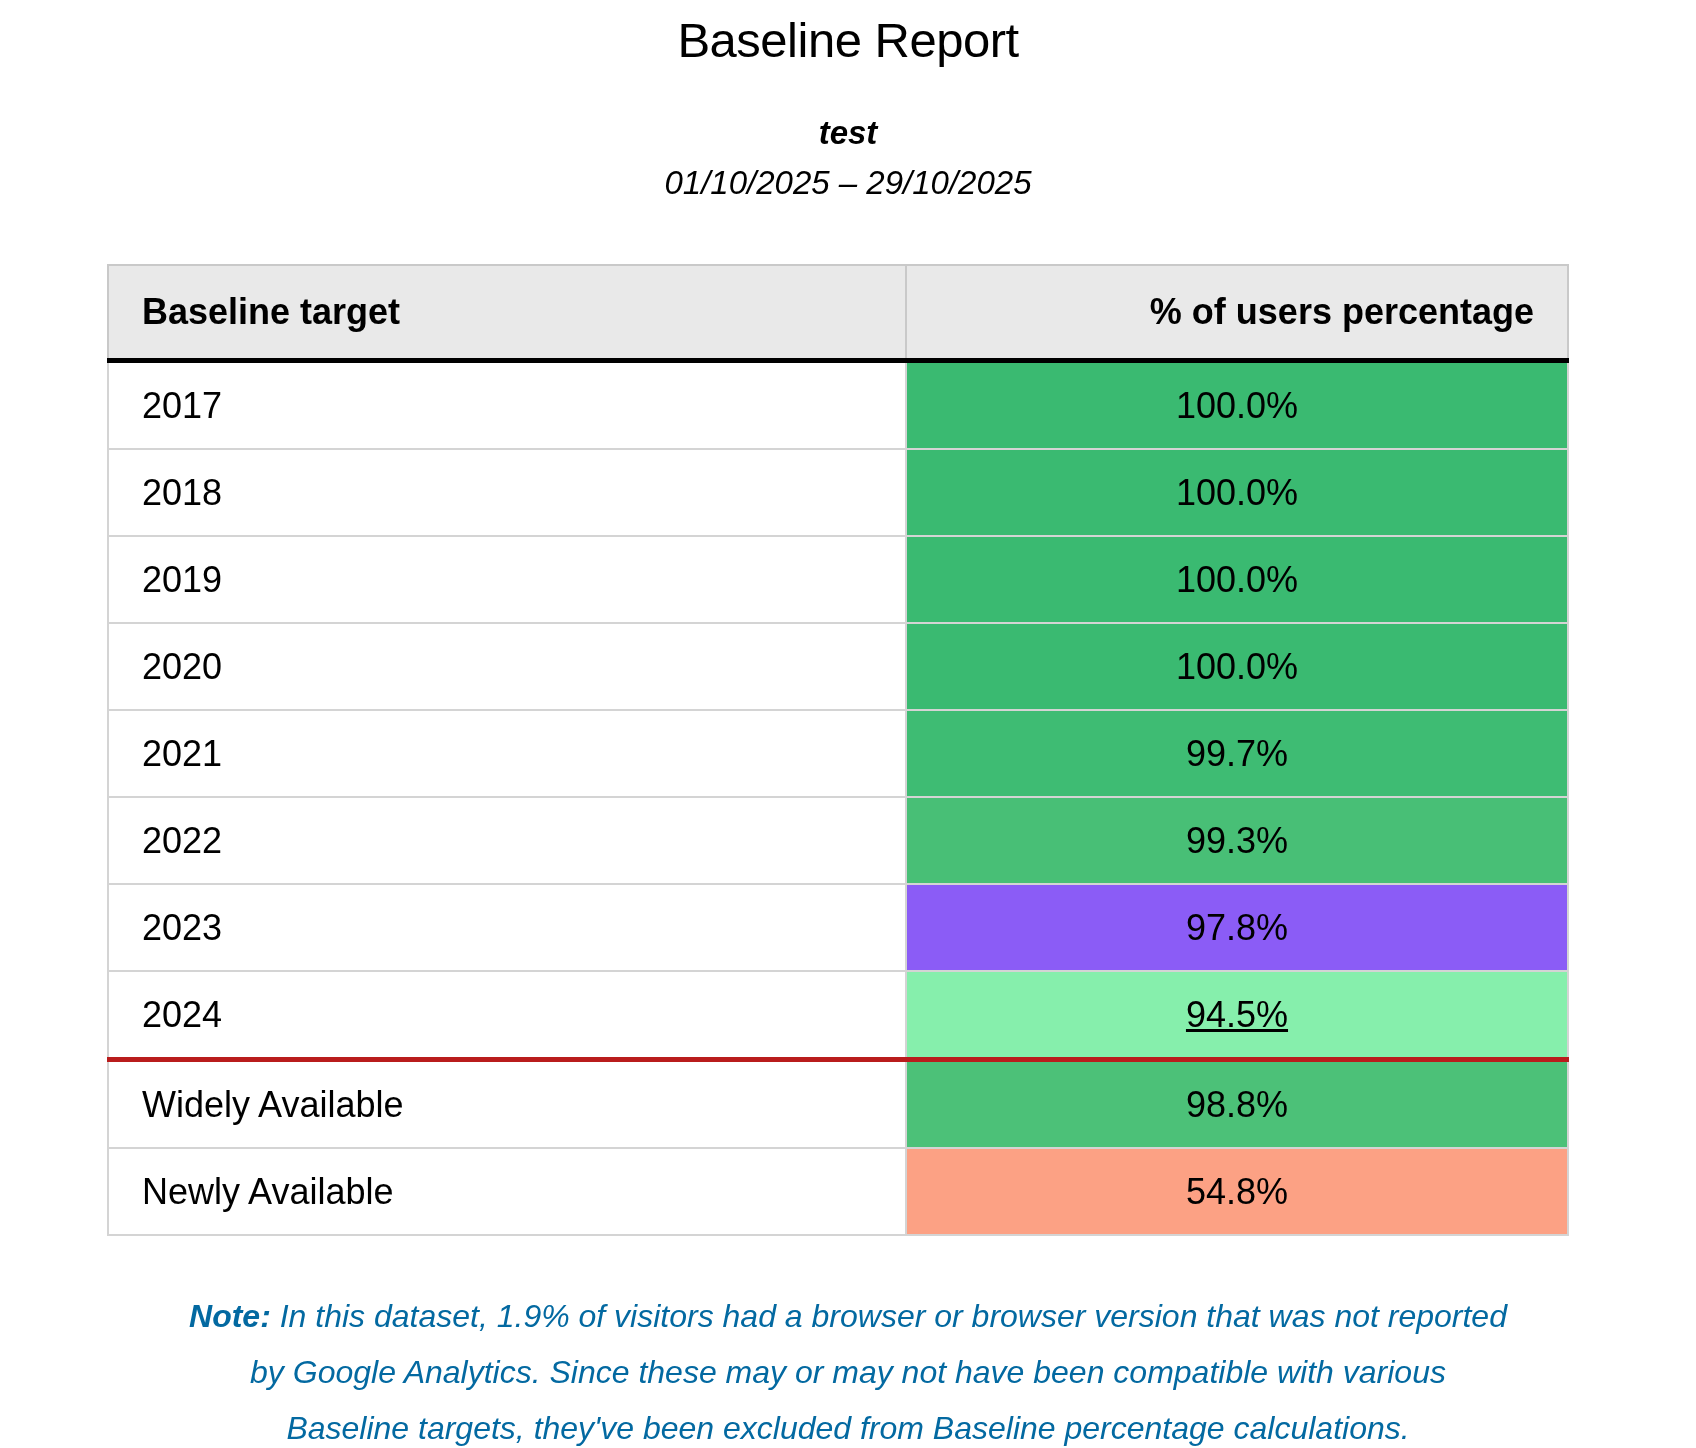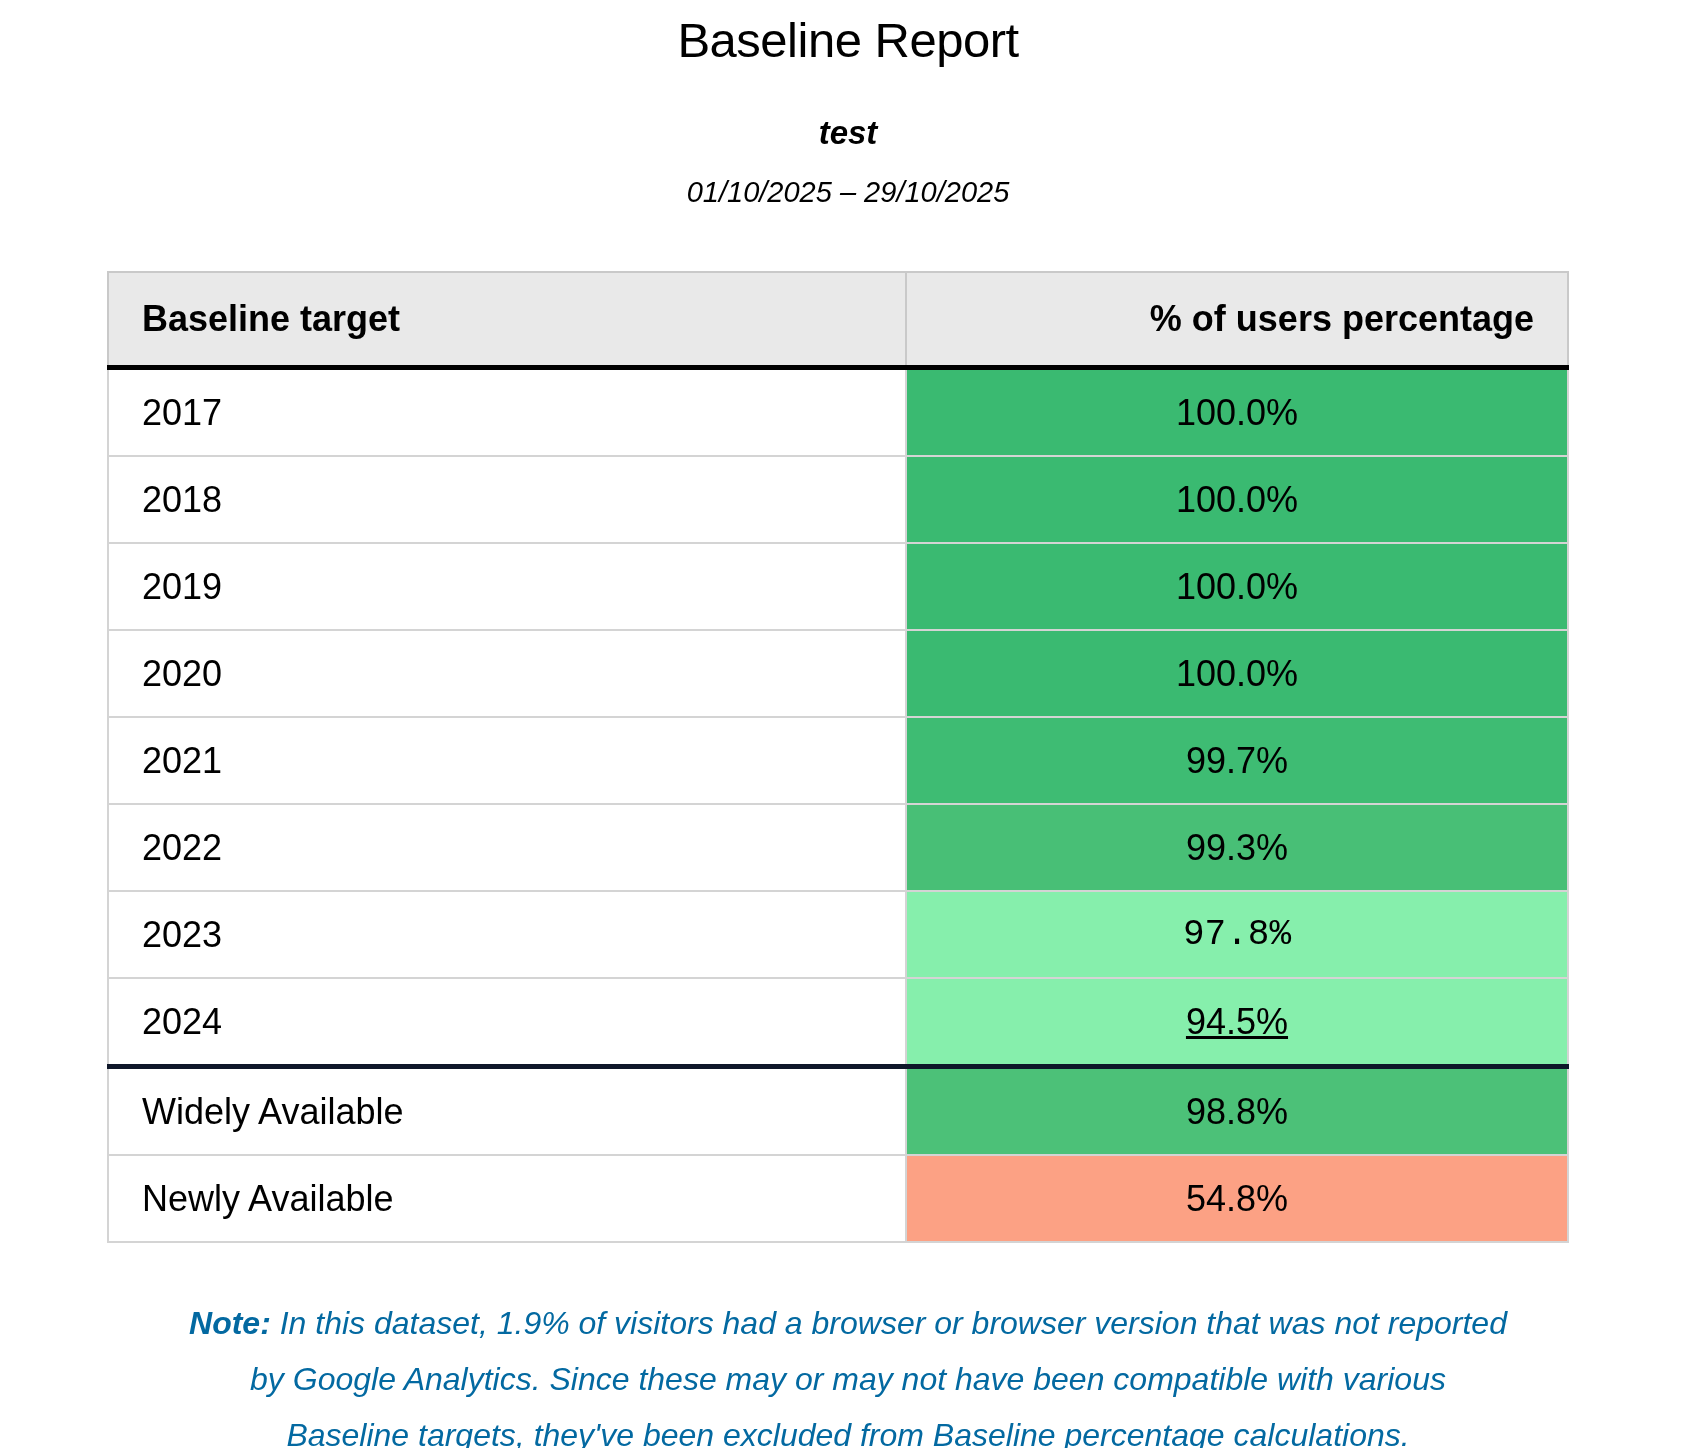--- a/index.html
+++ b/index.html
@@ -12,43 +12,43 @@
 
   .title {
     text-align: center; font-size: 49px; font-weight: 400;
     letter-spacing: -0.5px; margin: 12px 0 0 0;
   }
   .subtitle {
     text-align: center; font-size: 33px; font-weight: 700; font-style: italic;
     margin-top: 46px;
   }
   .daterange {
-    text-align: center; font-size: 29px; font-style: italic;
-    margin-top: 24px;
+    text-align: center; font-size: 33px; font-style: italic;
+    margin-top: 12px;
   }
 
   table.baseline {
     border-collapse: collapse; table-layout: fixed;
     width: 1462px; margin: 62px 0 0 107px;
   }
   .baseline th {
     background: #e9e9e9; font-size: 36px; font-weight: 700;
     height: 84px; padding: 4px 33px;
     border: 2px solid #c9c9c9; border-bottom: 5px solid #000;
   }
   th.col-target  { text-align: left;  width: 50%; }
   th.col-percent { text-align: right; }
 
   .baseline td {
     font-size: 36px; height: 85px; padding: 0 33px;
     border: 2px solid #d4d4d4;
   }
   td.cell-target  { text-align: left; background: #fff; }
   td.cell-percent { text-align: center; }
-  tr.section-start td { border-top: 5px solid #0f172a; }
+  tr.section-start td { border-top: 5px solid #b91c1c; }
 
   .note {
     width: 1320px; margin: 52px auto 0 auto;
     text-align: center; font-style: italic;
     color: #0369a1; font-size: 32px; line-height: 56px;
   }
   .note b { font-weight: 700; font-style: italic; }
 </style>
 </head>
 <body>
@@ -88,21 +88,21 @@
         <tr>
           <td class="cell-target">2021</td>
           <td class="cell-percent" style="background: rgb(62, 188, 115);">99.7%</td>
         </tr>
         <tr>
           <td class="cell-target">2022</td>
           <td class="cell-percent" style="background: rgb(72, 191, 118);">99.3%</td>
         </tr>
         <tr>
           <td class="cell-target">2023</td>
-          <td class="cell-percent" style="background: #86efac; font-family: Liberation Mono, monospace;">97.8%</td>
+          <td class="cell-percent" style="background: #8b5cf6;">97.8%</td>
         </tr>
         <tr>
           <td class="cell-target">2024</td>
           <td class="cell-percent" style="background: #86efac; text-decoration: underline;">94.5%</td>
         </tr>
         <tr class="section-start">
           <td class="cell-target">Widely Available</td>
           <td class="cell-percent" style="background: rgb(76, 193, 120);">98.8%</td>
         </tr>
         <tr>

